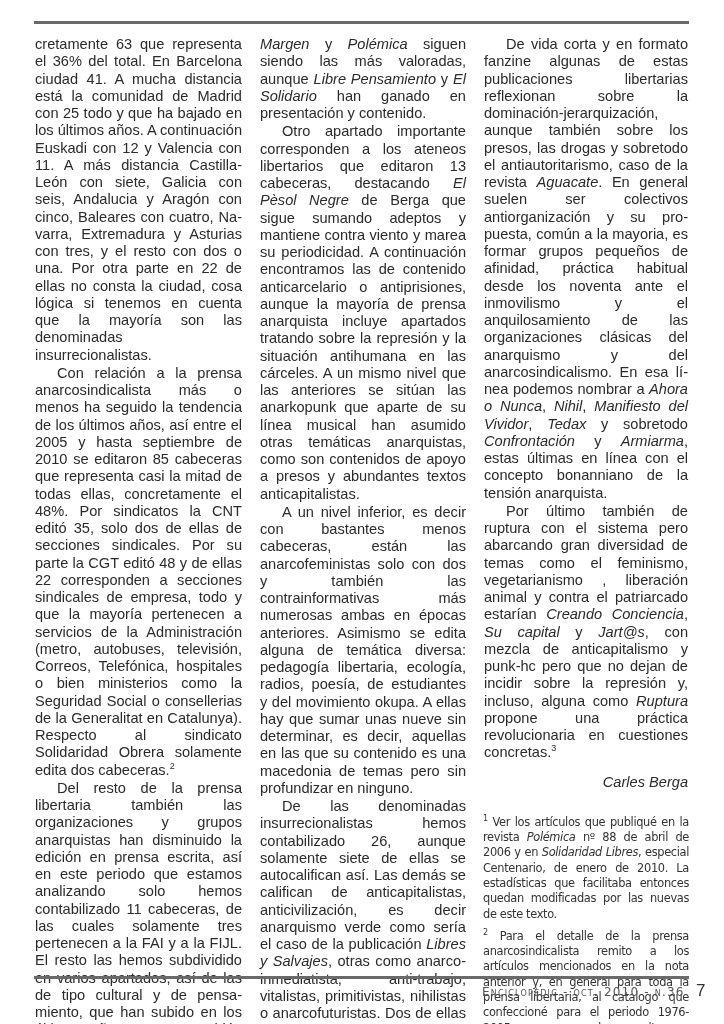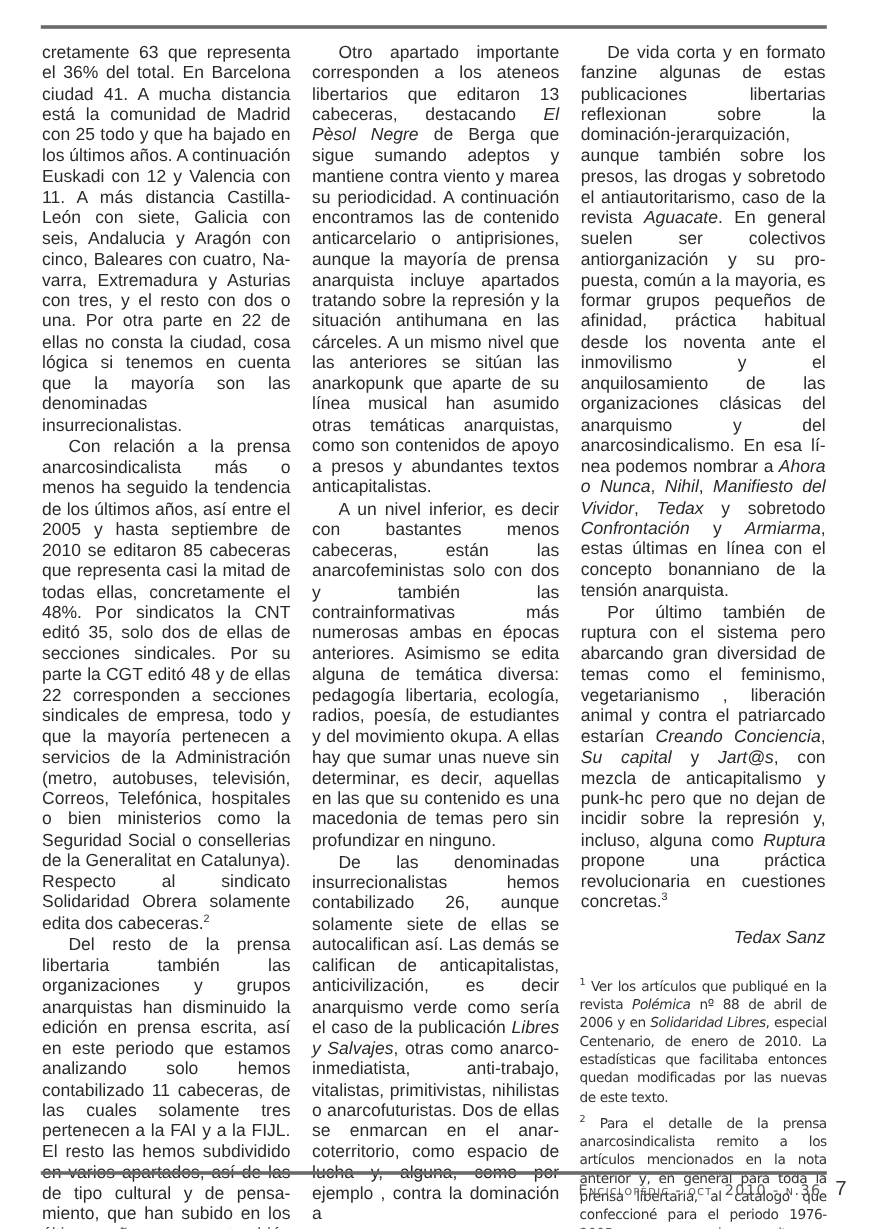--- a/index.html
+++ b/index.html
@@ -26,30 +26,31 @@
 <body>
 
 <div class="rule top"></div>
 
 <div class="col col1">
     <p>cretamente 63 que representa el 36% del total. En Barcelona ciudad 41. A mucha distancia está la co­munidad de Madrid con 25 todo y que ha bajado en los últimos años. A continuación Euskadi con 12 y Valencia con 11. A más distancia Castilla-León con siete, Galicia con seis, Andalucia y Aragón con cinco, Baleares con cuatro, Na­varra, Extremadura y Asturias con tres, y el resto con dos o una. Por otra parte en 22 de ellas no consta la ciudad, cosa lógica si tenemos en cuenta que la mayoría son las denominadas insurrecionalistas.</p>
     <p class="ind">Con relación a la prensa anar­cosindicalista más o menos ha seguido la tendencia de los últimos años, así entre el 2005 y hasta septiembre de 2010 se editaron 85 cabeceras que representa casi la mitad de todas ellas, concreta­mente el 48%. Por sindicatos la CNT editó 35, solo dos de ellas de secciones sindicales. Por su parte la CGT editó 48 y de ellas 22 corresponden a secciones sin­dicales de empresa, todo y que la mayoría pertenecen a servicios de la Administración (metro, auto­buses, televisión, Correos, Tele­fónica, hospitales o bien ministerios como la Seguridad Social o con­sellerias de la Generalitat en Ca­talunya). Respecto al sindicato Solidaridad Obrera solamente edita dos cabeceras.<sup>2</sup></p>
     <p class="ind">Del resto de la prensa libertaria también las organizaciones y gru­pos anarquistas han disminuido la edición en prensa escrita, así en este periodo que estamos ana­lizando solo hemos contabilizado 11 cabeceras, de las cuales sola­mente tres pertenecen a la FAI y a la FIJL. El resto las hemos sub­dividido en varios apartados, así de las de tipo cultural y de pensa­miento, que han subido en los úl­timos años aunque también hemos incluido ahí las de contenido his­tórico y de centros de estudio, se editaron 14. , </p>
   </div>
 <div class="col col2">
+    <p><i>Margen</i> y <i>Polémica</i> siguen siendo las más valoradas, aunque <i>Libre Pensamiento</i> y <i>El Solidario</i> han ganado en presentación y conte­nido.</p>
     <p class="ind">Otro apartado importante co­rresponden a los ateneos libertarios que editaron 13 cabeceras, des­tacando <i>El Pèsol Negre</i> de Berga que sigue sumando adeptos y mantiene contra viento y marea su periodicidad. A continuación en­contramos las de contenido anti­carcelario o antiprisiones, aunque la mayoría de prensa anarquista incluye apartados tratando sobre la represión y la situación antihu­mana en las cárceles. A un mismo nivel que las anteriores se sitúan las anarkopunk que aparte de su línea musical han asumido otras temáticas anarquistas, como son contenidos de apoyo a presos y abundantes textos anticapitalistas.</p>
     <p class="ind">A un nivel inferior, es decir con bastantes menos cabeceras, están las anarcofeministas solo con dos y también las contrainformativas más numerosas ambas en épocas anteriores. Asimismo se edita al­guna de temática diversa: peda­gogía libertaria, ecología, radios, poesía, de estudiantes y del mo­vimiento okupa. A ellas hay que sumar unas nueve sin determinar, es decir, aquellas en las que su contenido es una macedonia de temas pero sin profundizar en nin­guno.</p>
     <p class="ind">De las denominadas insurre­cionalistas hemos contabilizado 26, aunque solamente siete de ellas se autocalifican así. Las de­más se califican de anticapitalistas, anticivilización, es decir anarquis­mo verde como sería el caso de la publicación <i>Libres y Salvajes</i>, otras como anarco-inmediatista, anti-trabajo, vitalistas, primitivistas, nihilistas o anarcofuturistas. Dos de ellas se enmarcan en el anar­coterritorio, como espacio de lucha y, alguna, como por ejemplo , contra la dominación a</p>
   </div>
 <div class="col col3">
   <div class="col3-body">
       <p class="ind">De vida corta y en formato fan­zine algunas de estas publicacio­nes libertarias reflexionan sobre la dominación-jerarquización, aun­que también sobre los presos, las drogas y sobretodo el antiautori­tarismo, caso de la revista <i>Agua­cate</i>. En general suelen ser co­lectivos antiorganización y su pro­puesta, común a la mayoria, es formar grupos pequeños de afini­dad, práctica habitual desde los noventa ante el inmovilismo y el anquilosamiento de las organiza­ciones clásicas del anarquismo y del anarcosindicalismo. En esa lí­nea podemos nombrar a <i>Ahora o Nunca</i>, <i>Nihil</i>, <i>Manifiesto del Vividor</i>, <i>Tedax</i> y sobretodo <i>Con­frontación</i> y <i>Armiarma</i>, estas últimas en línea con el concepto bonanniano de la tensión anar­quista.</p>
       <p class="ind">Por último también de ruptura con el sistema pero abarcando gran diversidad de temas como el feminismo, vegetarianismo , li­beración animal y contra el pa­triarcado estarían <i>Creando Con­ciencia</i>, <i>Su capital</i> y <i>Jart@s</i>, con mezcla de anticapitalismo y punk-hc pero que no dejan de in­cidir sobre la represión y, incluso, alguna como <i>Ruptura</i> propone una práctica revolucionaria en cuestiones concretas.<sup>3</sup></p>
     </div>
-  <p class="signature">Tedax Sanz</p>
+  <p class="signature">Carles Berga</p>
   <div class="notes">
       <p><sup>1</sup> Ver los artículos que publiqué en la revista <i>Polémica</i> nº 88 de abril de 2006 y en <i>Soli­daridad Libres</i>, especial Centenario, de enero de 2010. La estadísticas que facilitaba entonces quedan modificadas por las nuevas de este texto.</p>
       <p><sup>2</sup> Para el detalle de la prensa anarcosindicalista remito a los artículos mencionados en la nota anterior y, en general para toda la prensa libertaria, al catalogo que confeccioné para el periodo 1976-2005, que se puede consultar en www.nodo50.org/fella</p>
     </div>
 </div>
 
 <div class="rule bottom"></div>
 <div class="footer-label">Enciclopèdic - oct. 2010 - n.36</div>
 <div class="page-num">7</div>
 

